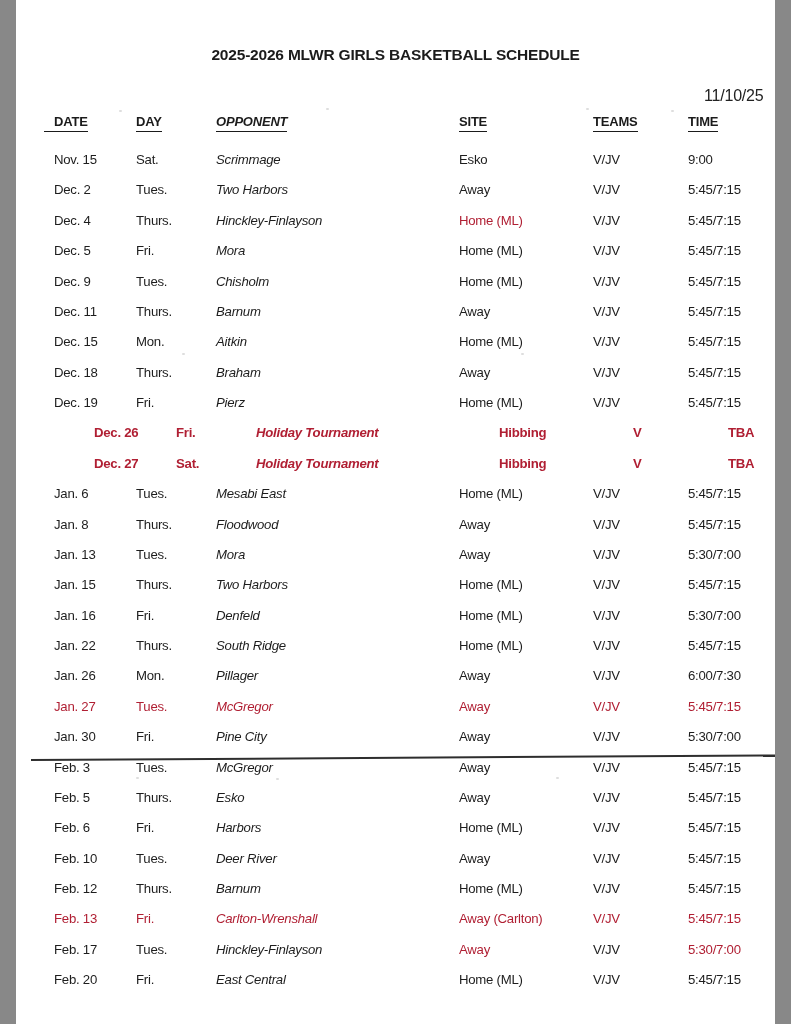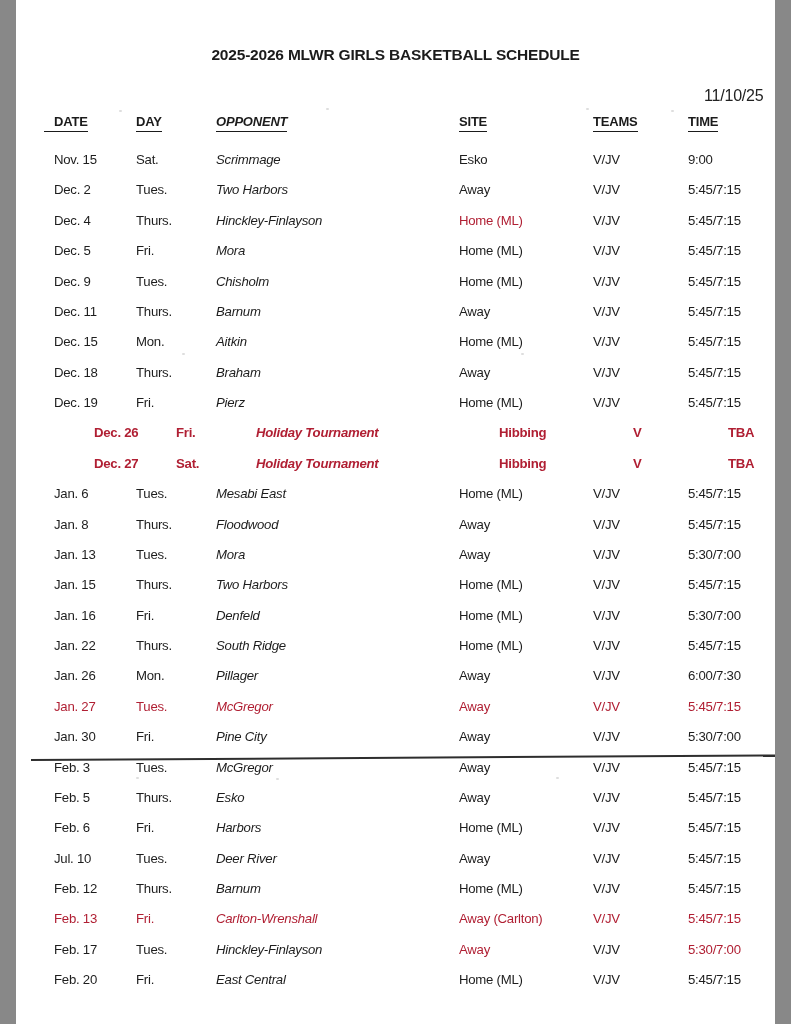--- a/index.html
+++ b/index.html
@@ -292,21 +292,21 @@
       </div>
       <div class="row">
         <span class="cell col-date">Feb. 6</span>
         <span class="cell col-day">Fri.</span>
         <span class="cell col-opponent">Harbors</span>
         <span class="cell col-site">Home (ML)</span>
         <span class="cell col-teams">V/JV</span>
         <span class="cell col-time">5:45/7:15</span>
       </div>
       <div class="row">
-        <span class="cell col-date">Jul. 10</span>
+        <span class="cell col-date">Feb. 10</span>
         <span class="cell col-day">Tues.</span>
         <span class="cell col-opponent">Deer River</span>
         <span class="cell col-site">Away</span>
         <span class="cell col-teams">V/JV</span>
         <span class="cell col-time">5:45/7:15</span>
       </div>
       <div class="row">
         <span class="cell col-date">Feb. 12</span>
         <span class="cell col-day">Thurs.</span>
         <span class="cell col-opponent">Barnum</span>

